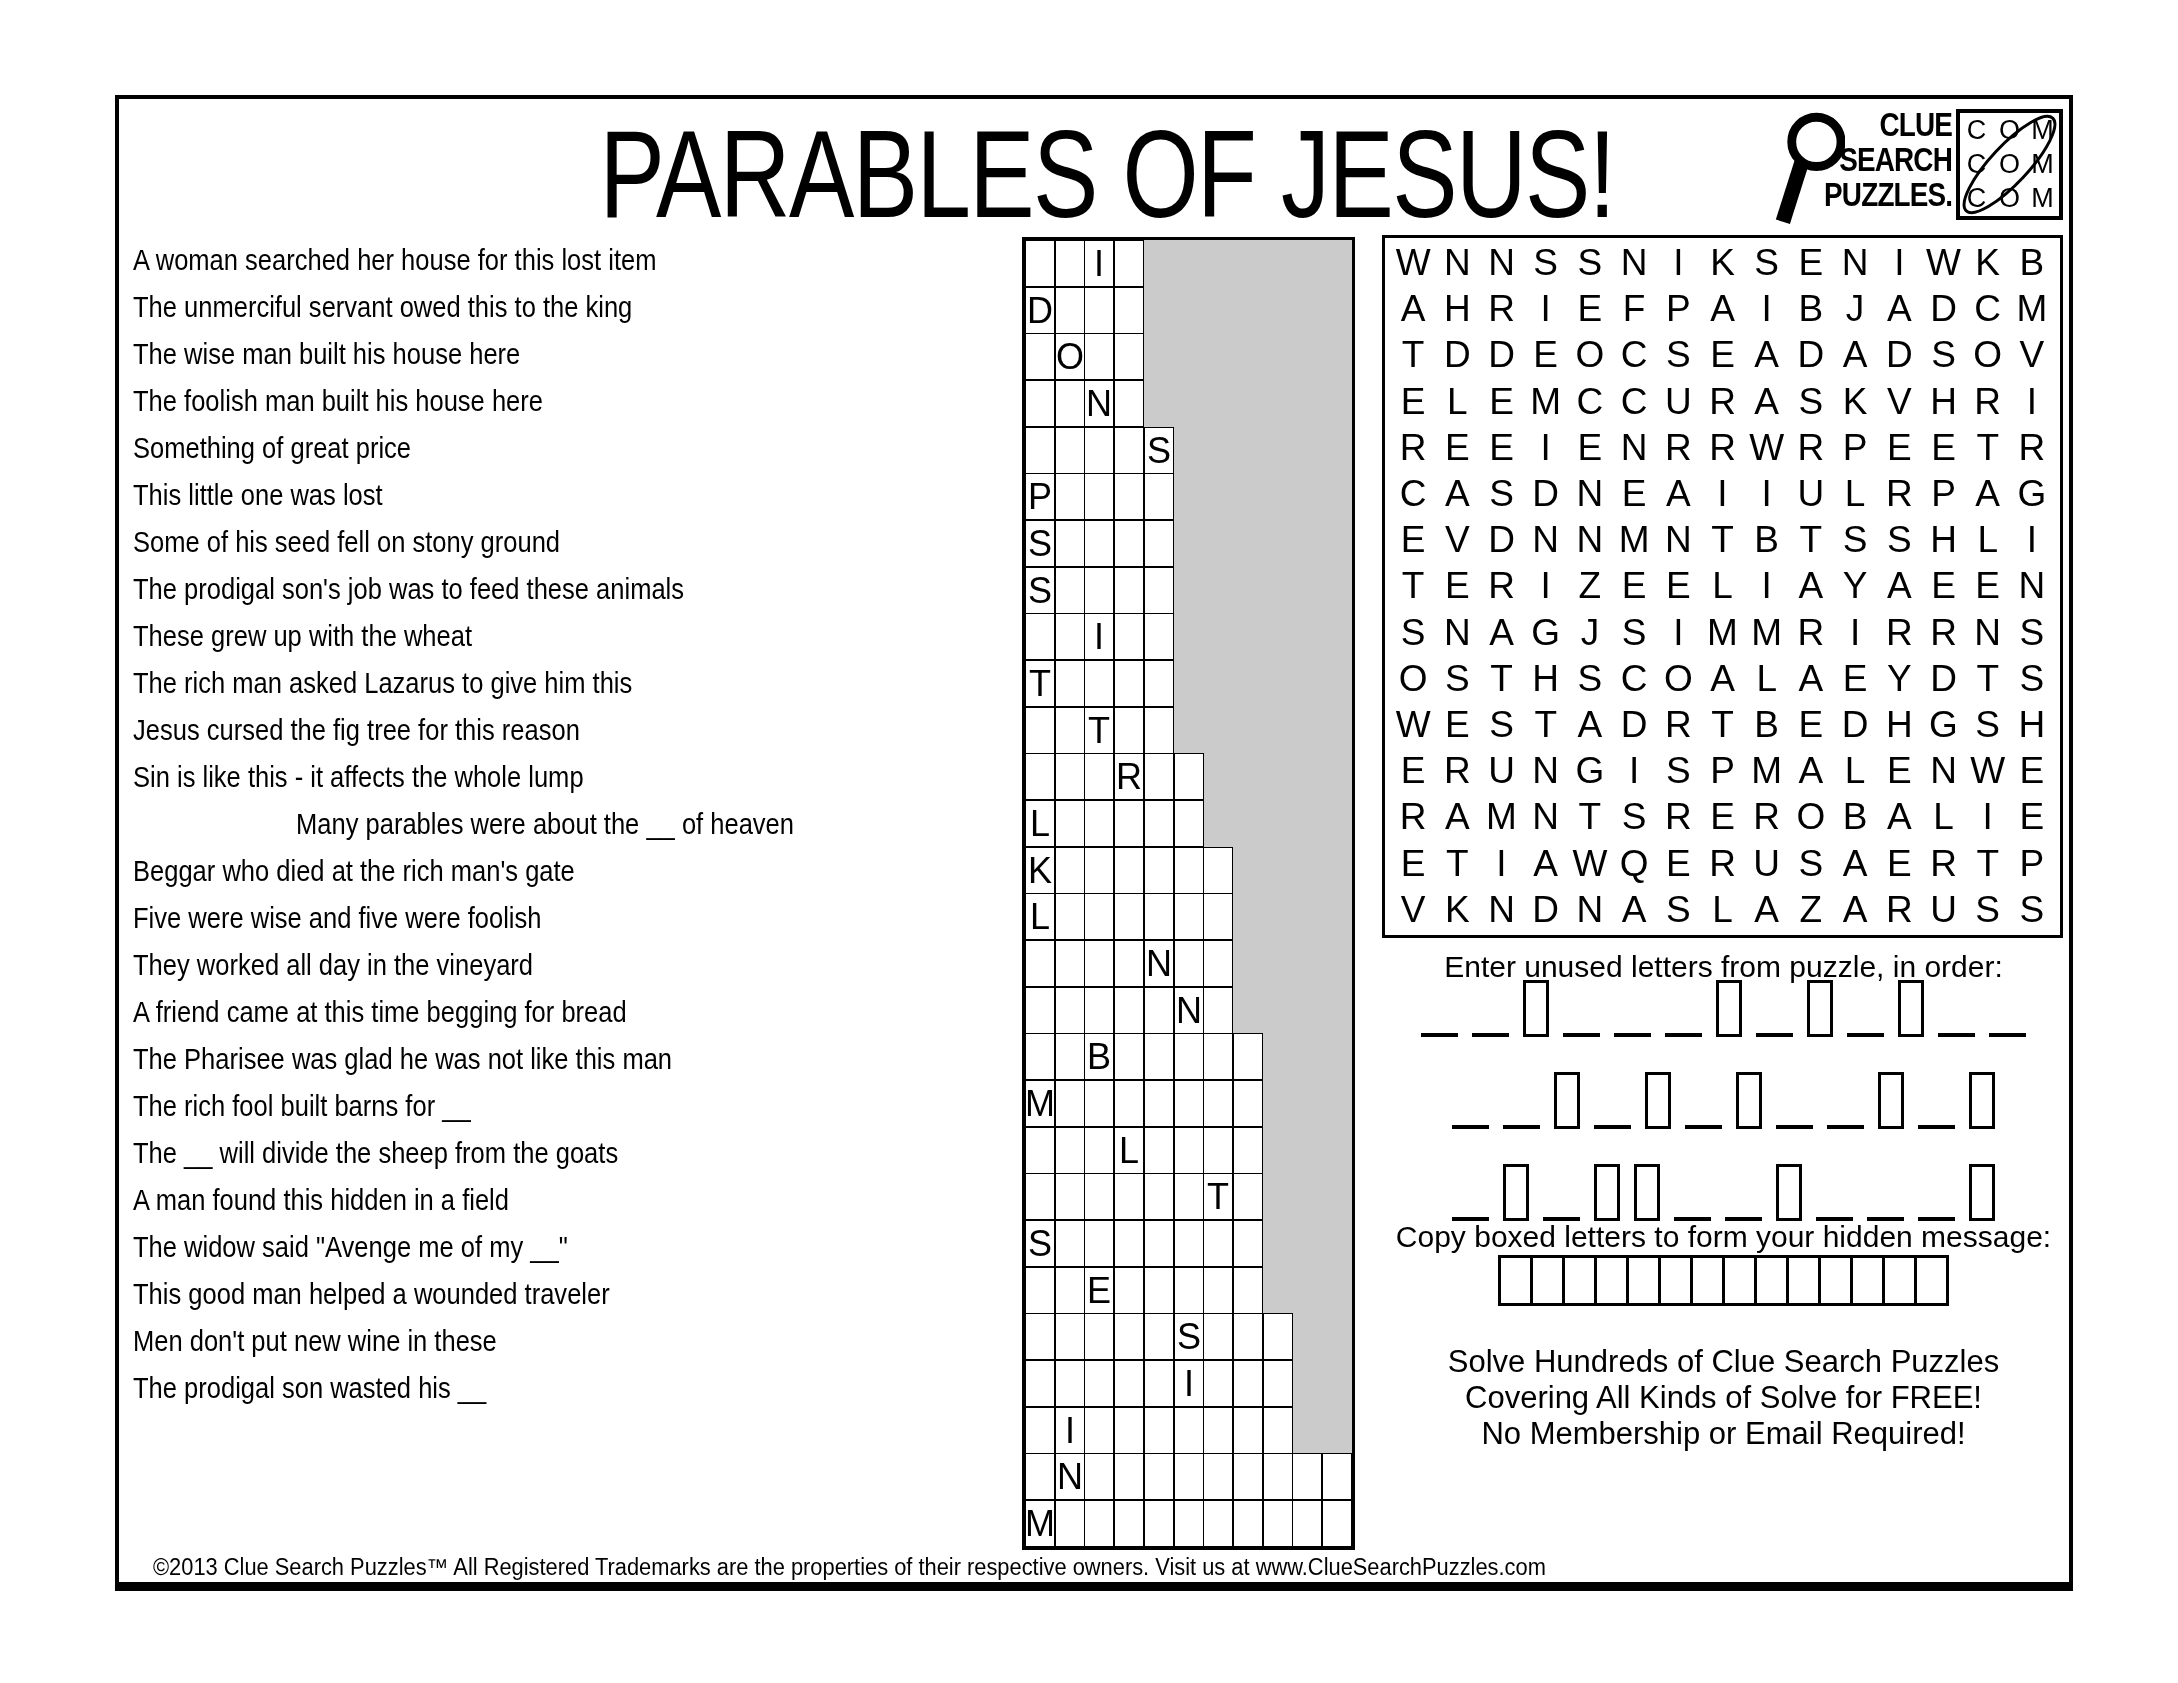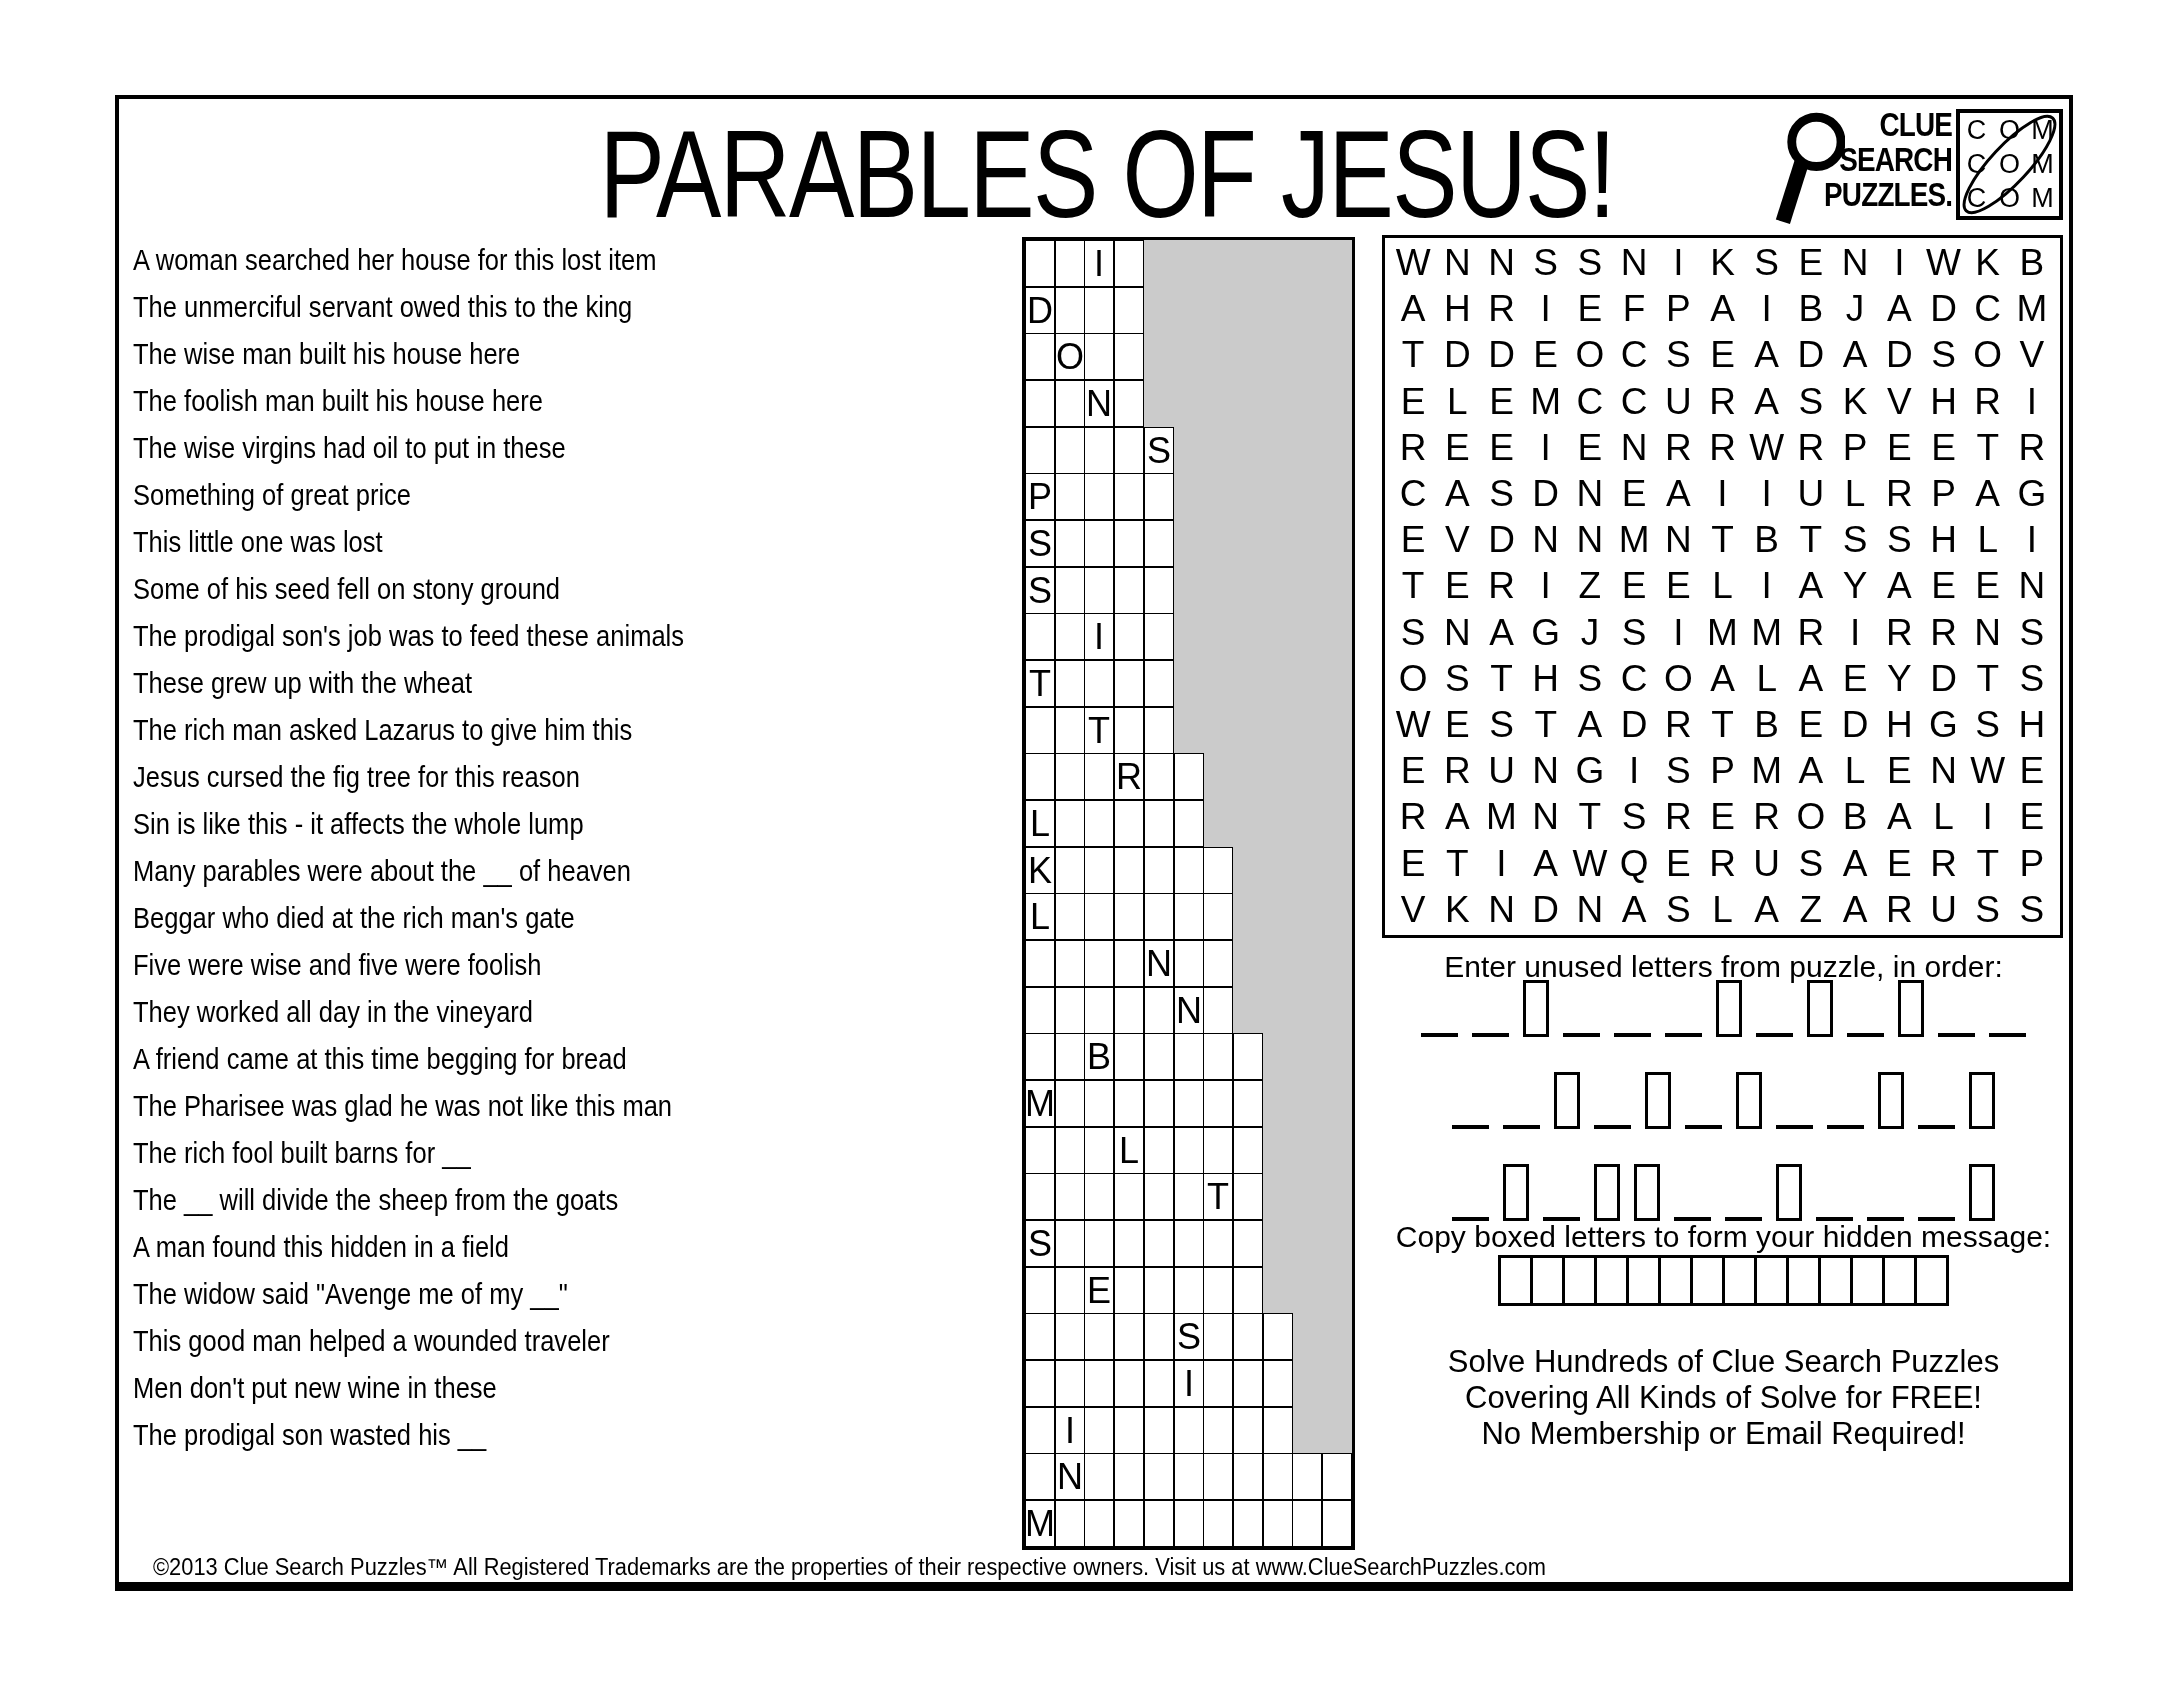--- a/index.html
+++ b/index.html
@@ -97,23 +97,20 @@
       <div class="clue-row" style="height: 47px;">
         <span class="clue-text">The unmerciful servant owed this to the king</span>
       </div>
       <div class="clue-row" style="height: 47px;">
         <span class="clue-text">The wise man built his house here</span>
       </div>
       <div class="clue-row" style="height: 47px;">
         <span class="clue-text">The foolish man built his house here</span>
       </div>
       <div class="clue-row" style="height: 47px;">
-        <span class="clue-text">The wise virgins had oil to put in these</span>
-      </div>
-      <div class="clue-row" style="height: 47px;">
         <span class="clue-text">Something of great price</span>
       </div>
       <div class="clue-row" style="height: 47px;">
         <span class="clue-text">This little one was lost</span>
       </div>
       <div class="clue-row" style="height: 47px;">
         <span class="clue-text">Some of his seed fell on stony ground</span>
       </div>
       <div class="clue-row" style="height: 47px;">
         <span class="clue-text">The prodigal son's job was to feed these animals</span>
@@ -123,21 +120,21 @@
       </div>
       <div class="clue-row" style="height: 47px;">
         <span class="clue-text">The rich man asked Lazarus to give him this</span>
       </div>
       <div class="clue-row" style="height: 47px;">
         <span class="clue-text">Jesus cursed the fig tree for this reason</span>
       </div>
       <div class="clue-row" style="height: 47px;">
         <span class="clue-text">Sin is like this - it affects the whole lump</span>
       </div>
-      <div class="clue-row" style="height: 47px;">
+      <div class="clue-row" style="height: 47px; justify-content: center;">
         <span class="clue-text">Many parables were about the __ of heaven</span>
       </div>
       <div class="clue-row" style="height: 47px;">
         <span class="clue-text">Beggar who died at the rich man's gate</span>
       </div>
       <div class="clue-row" style="height: 47px;">
         <span class="clue-text">Five were wise and five were foolish</span>
       </div>
       <div class="clue-row" style="height: 47px;">
         <span class="clue-text">They worked all day in the vineyard</span>

